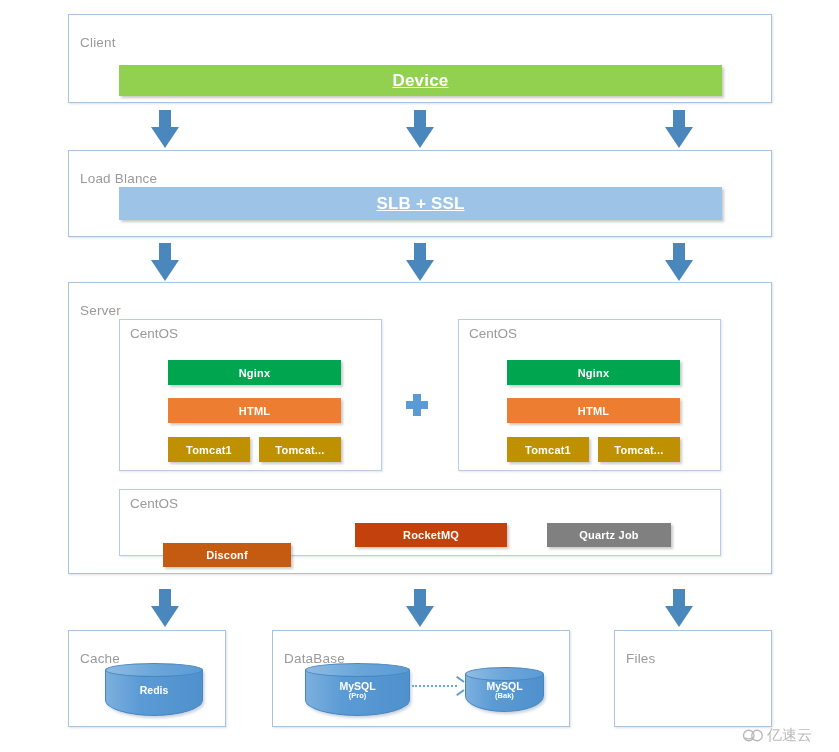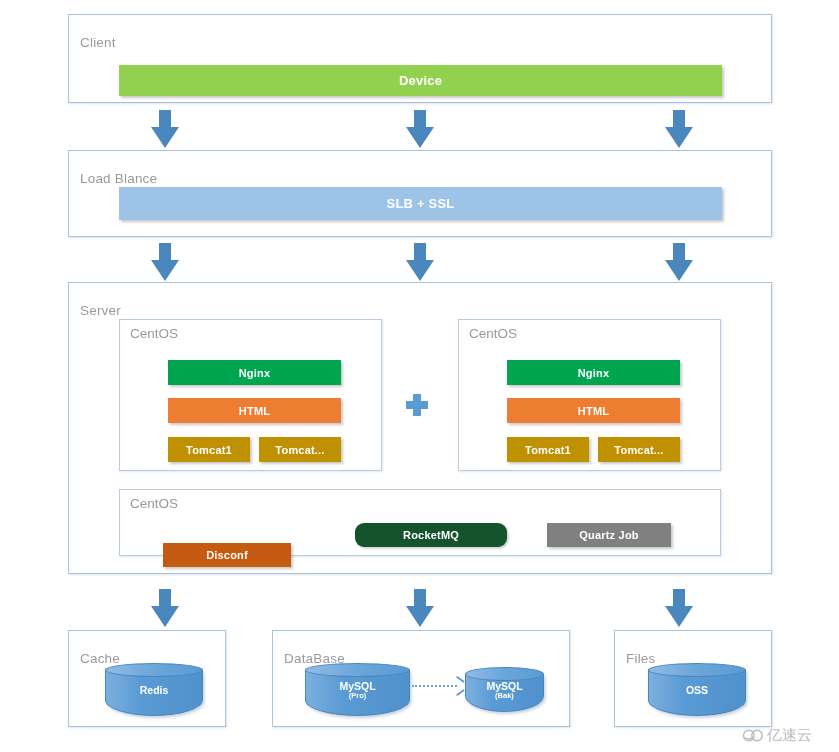--- a/index.html
+++ b/index.html
@@ -58,21 +58,21 @@
     display: flex;
     align-items: center;
     justify-content: center;
     color: #ffffff;
     font-size: 11px;
     font-weight: bold;
     letter-spacing: .2px;
     box-shadow: 1.5px 1.5px 2.5px rgba(120,120,120,0.40);
     white-space: nowrap;
   }
-  .bar.big { font-size: 13px; }
+  .bar.big { font-size: 17px; text-decoration: underline; }
 
   
   .arrow-down {
     position: absolute;
     width: 28px;
     height: 38px;
   }
   .arrow-down .stem {
     position: absolute;
     left: 8px;
@@ -249,21 +249,21 @@
     <div class="subpanel-label">CentOS</div>
     <div class="bar" style="left:48px; top:40px; width:173px; height:25px; background:#00a550;">Nginx</div>
     <div class="bar" style="left:48px; top:78px; width:173px; height:25px; background:#ed7d31;">HTML</div>
     <div class="bar" style="left:48px; top:117px; width:82px; height:25px; background:#bf9000;">Tomcat1</div>
     <div class="bar" style="left:139px; top:117px; width:82px; height:25px; background:#bf9000;">Tomcat...</div>
   </div>
 
   <div class="subpanel" style="left:50px; top:206px; width:602px; height:67px;">
     <div class="subpanel-label">CentOS</div>
     <div class="bar" style="left:43px; top:33px; width:128px; height:24px; background:#c55a11;margin-top:20px;">Disconf</div>
-    <div class="bar" style="left:235px; top:33px; width:152px; height:24px; background:#14532d;border-radius:9px;">RocketMQ</div>
+    <div class="bar" style="left:235px; top:33px; width:152px; height:24px; background:#c2410c;">RocketMQ</div>
     <div class="bar" style="left:427px; top:33px; width:124px; height:24px; background:#808080;">Quartz Job</div>
   </div>
 </div>
 
 <div class="arrow-down" style="left:151px; top:589px;">
   <div class="stem"></div>
   <div class="head"></div>
 </div>
 <div class="arrow-down" style="left:406px; top:589px;">
   <div class="stem"></div>
@@ -308,27 +308,20 @@
     <div class="cyl-top"></div>
     <div class="cyl-text">
       <span>MySQL</span>
       <span class="sub">(Bak)</span>
     </div>
   </div>
 </div>
 
 <div class="section" style="left:614px; top:630px; width:158px; height:97px;">
   <div class="section-label">Files</div>
-  <div class="cylinder" style="left:33px; top:32px; width:98px; height:53px;">
-    <div class="cyl-body"></div>
-    <div class="cyl-top"></div>
-    <div class="cyl-text">
-      <span>OSS</span>
-    </div>
-  </div>
 </div>
 
 <div class="watermark" style="left:742px; top:726px;">
   <svg class="wm-logo" viewBox="0 0 28 20">
     <circle cx="9" cy="10" r="7" fill="none" stroke="#b9b9b9" stroke-width="1.8"></circle>
     <circle cx="20" cy="10" r="7" fill="none" stroke="#b9b9b9" stroke-width="1.8"></circle>
     <path d="M4 13 Q9 16 14 13" fill="none" stroke="#b9b9b9" stroke-width="1.5"></path>
   </svg>
   <span>亿速云</span>
 </div>

